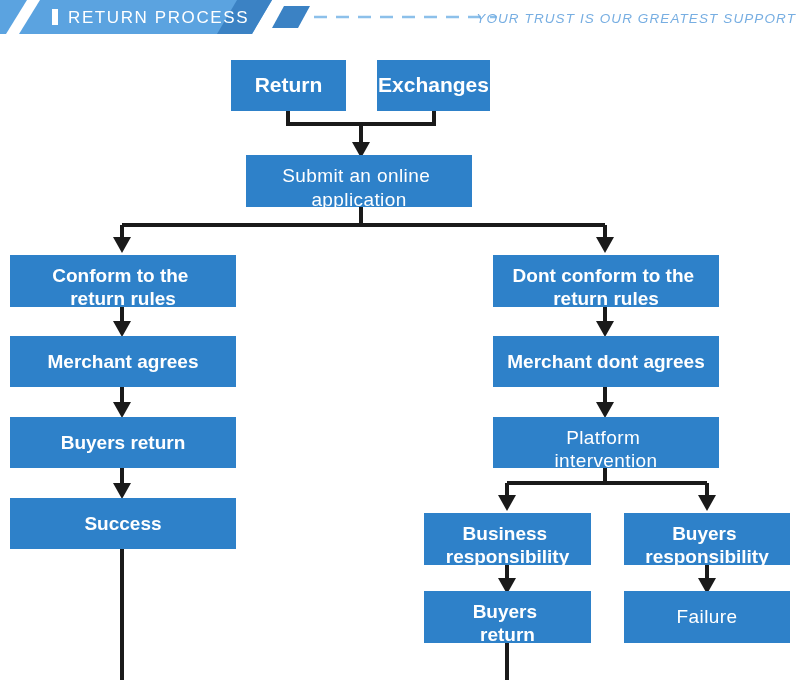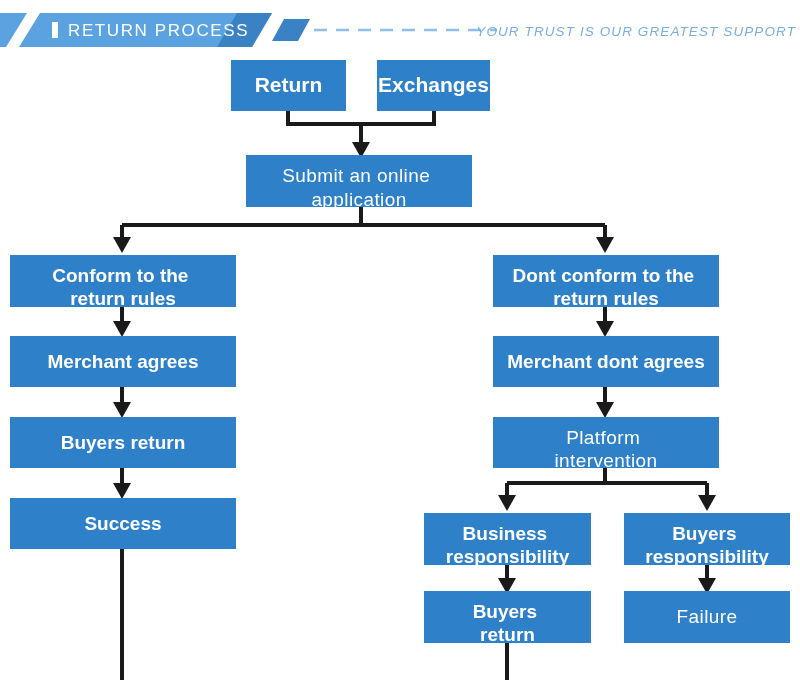--- a/index.html
+++ b/index.html
@@ -12,21 +12,21 @@
     height: 680px;
     font-family: "Liberation Sans", sans-serif;
     overflow: hidden;
     position: relative;
   }
 
   
   #header {
     position: absolute;
     left: 0;
-    top: 13px;
+    top: 0;
     width: 720px;
     height: 34px;
   }
   .hdr-svg { display: block; }
 
   .hdr-title {
     font-family: "Liberation Sans", sans-serif;
     font-size: 17px;
     letter-spacing: 1.6px;
     fill: #ffffff;

